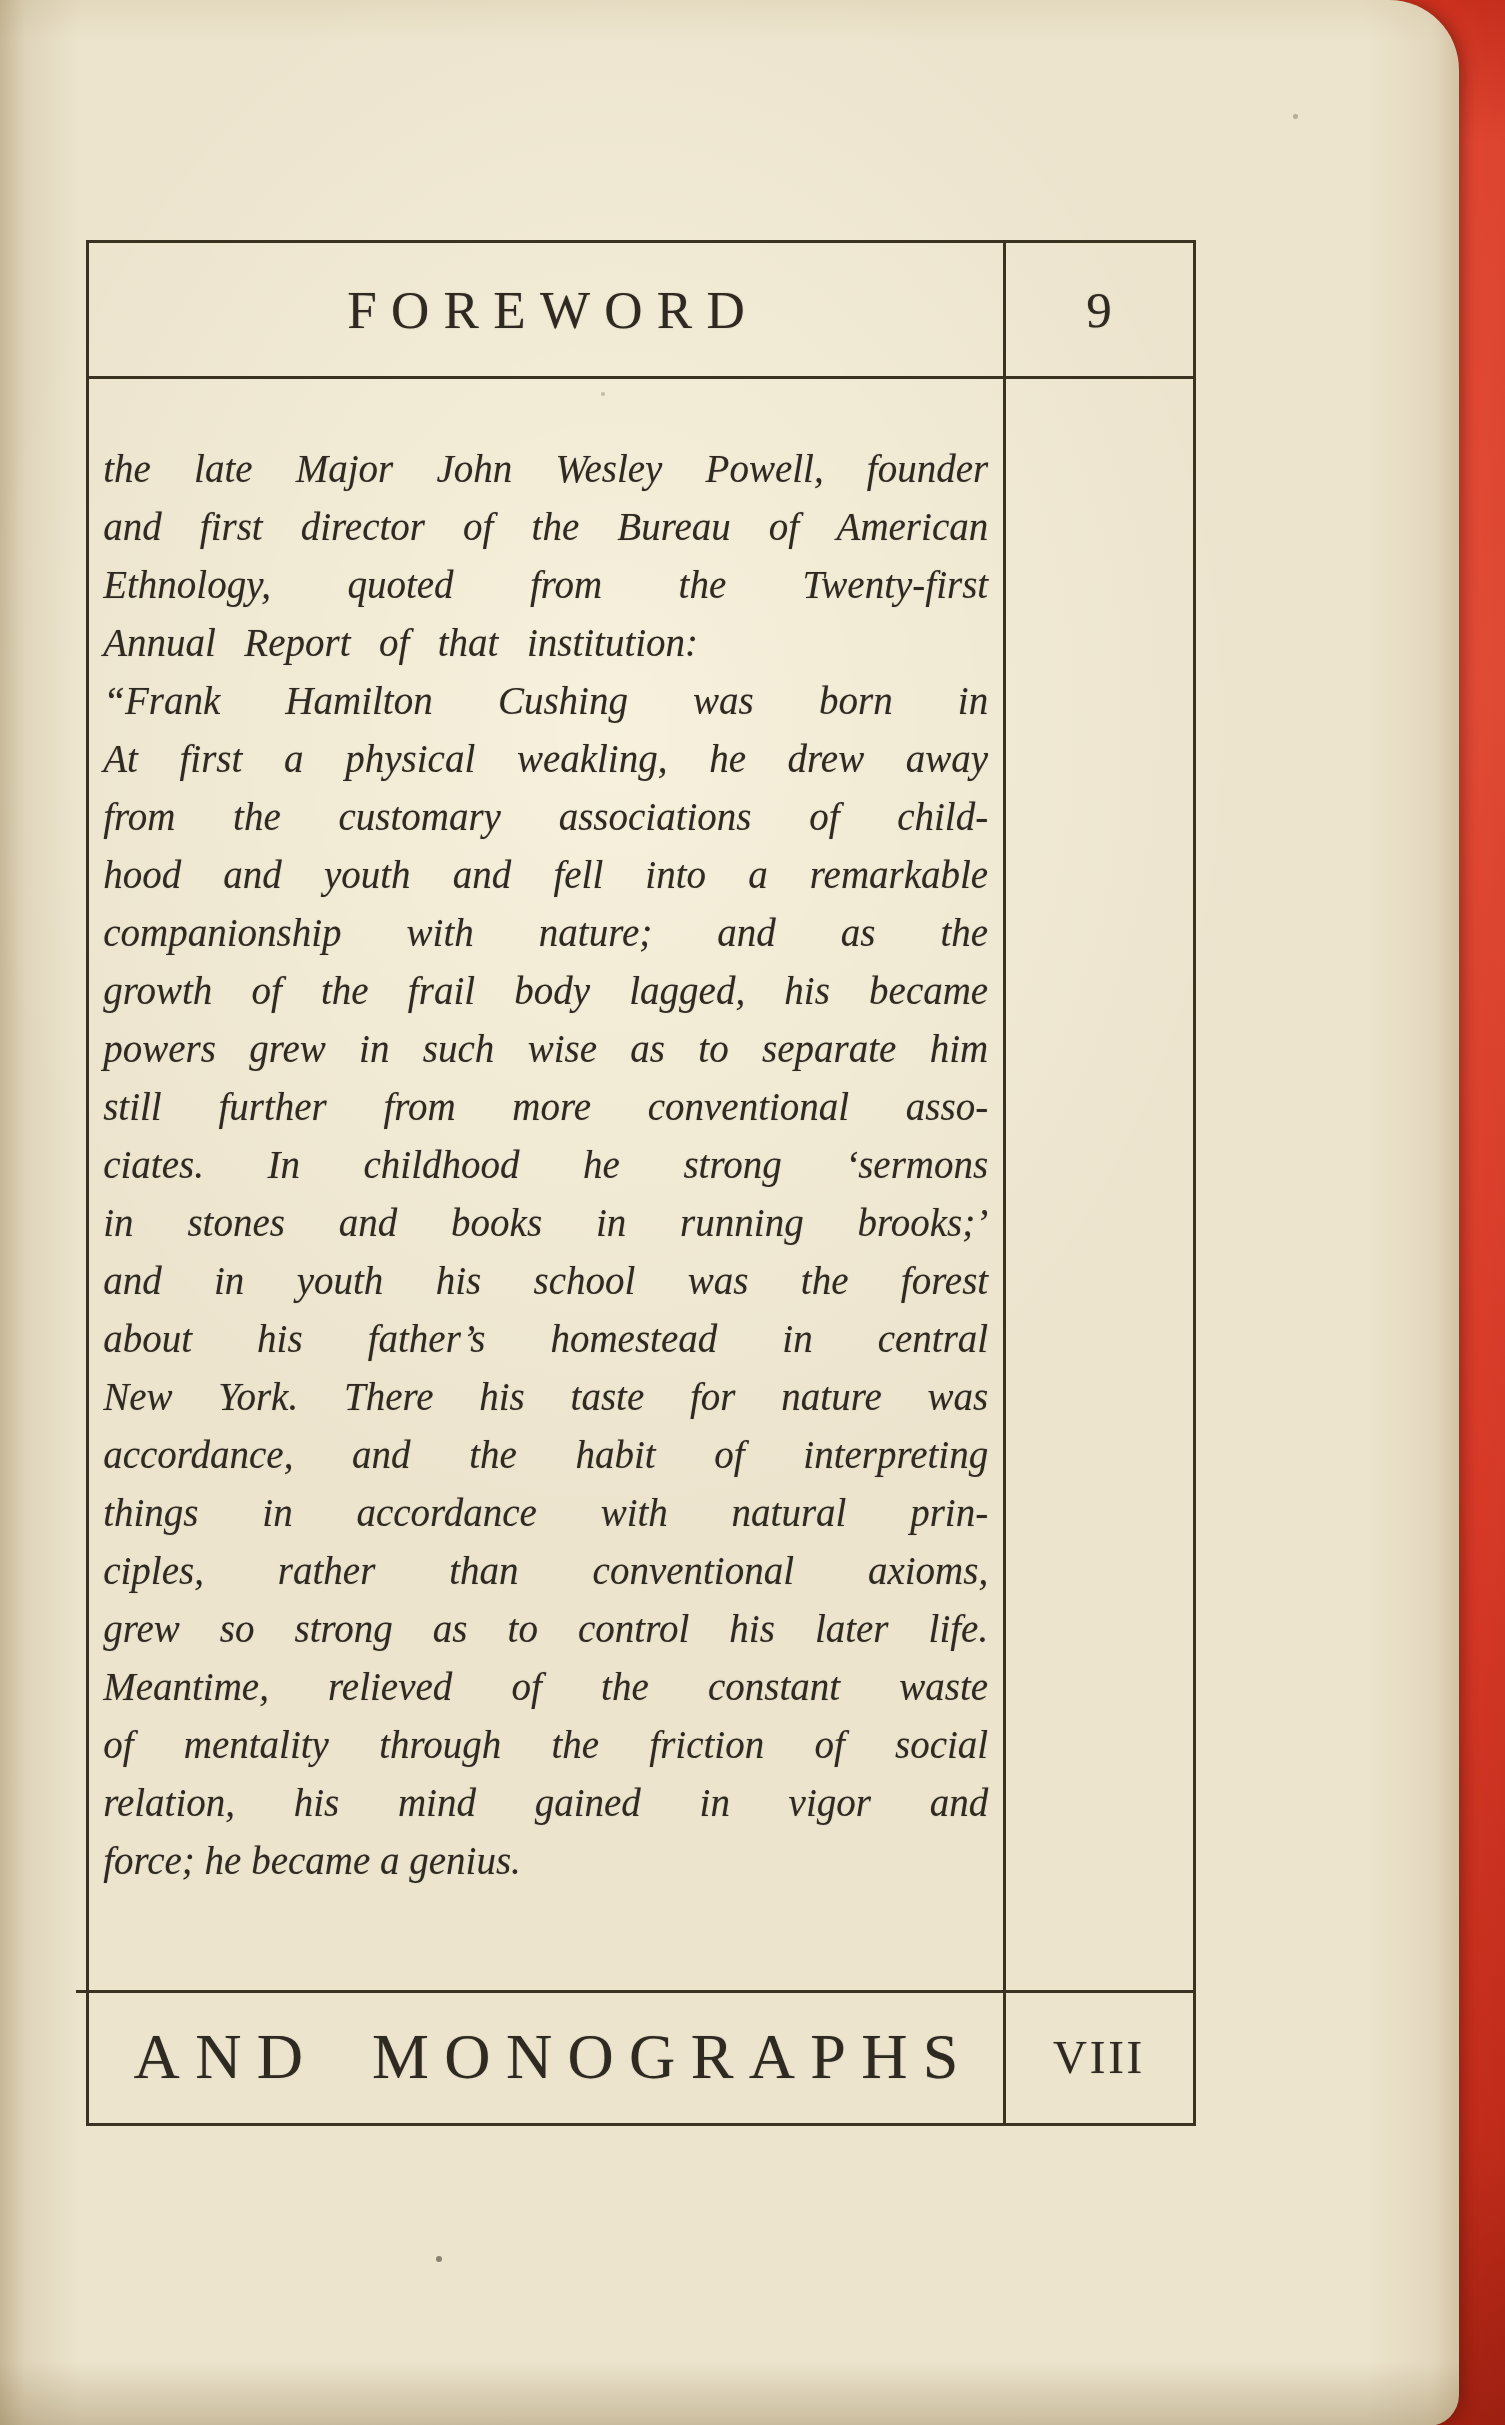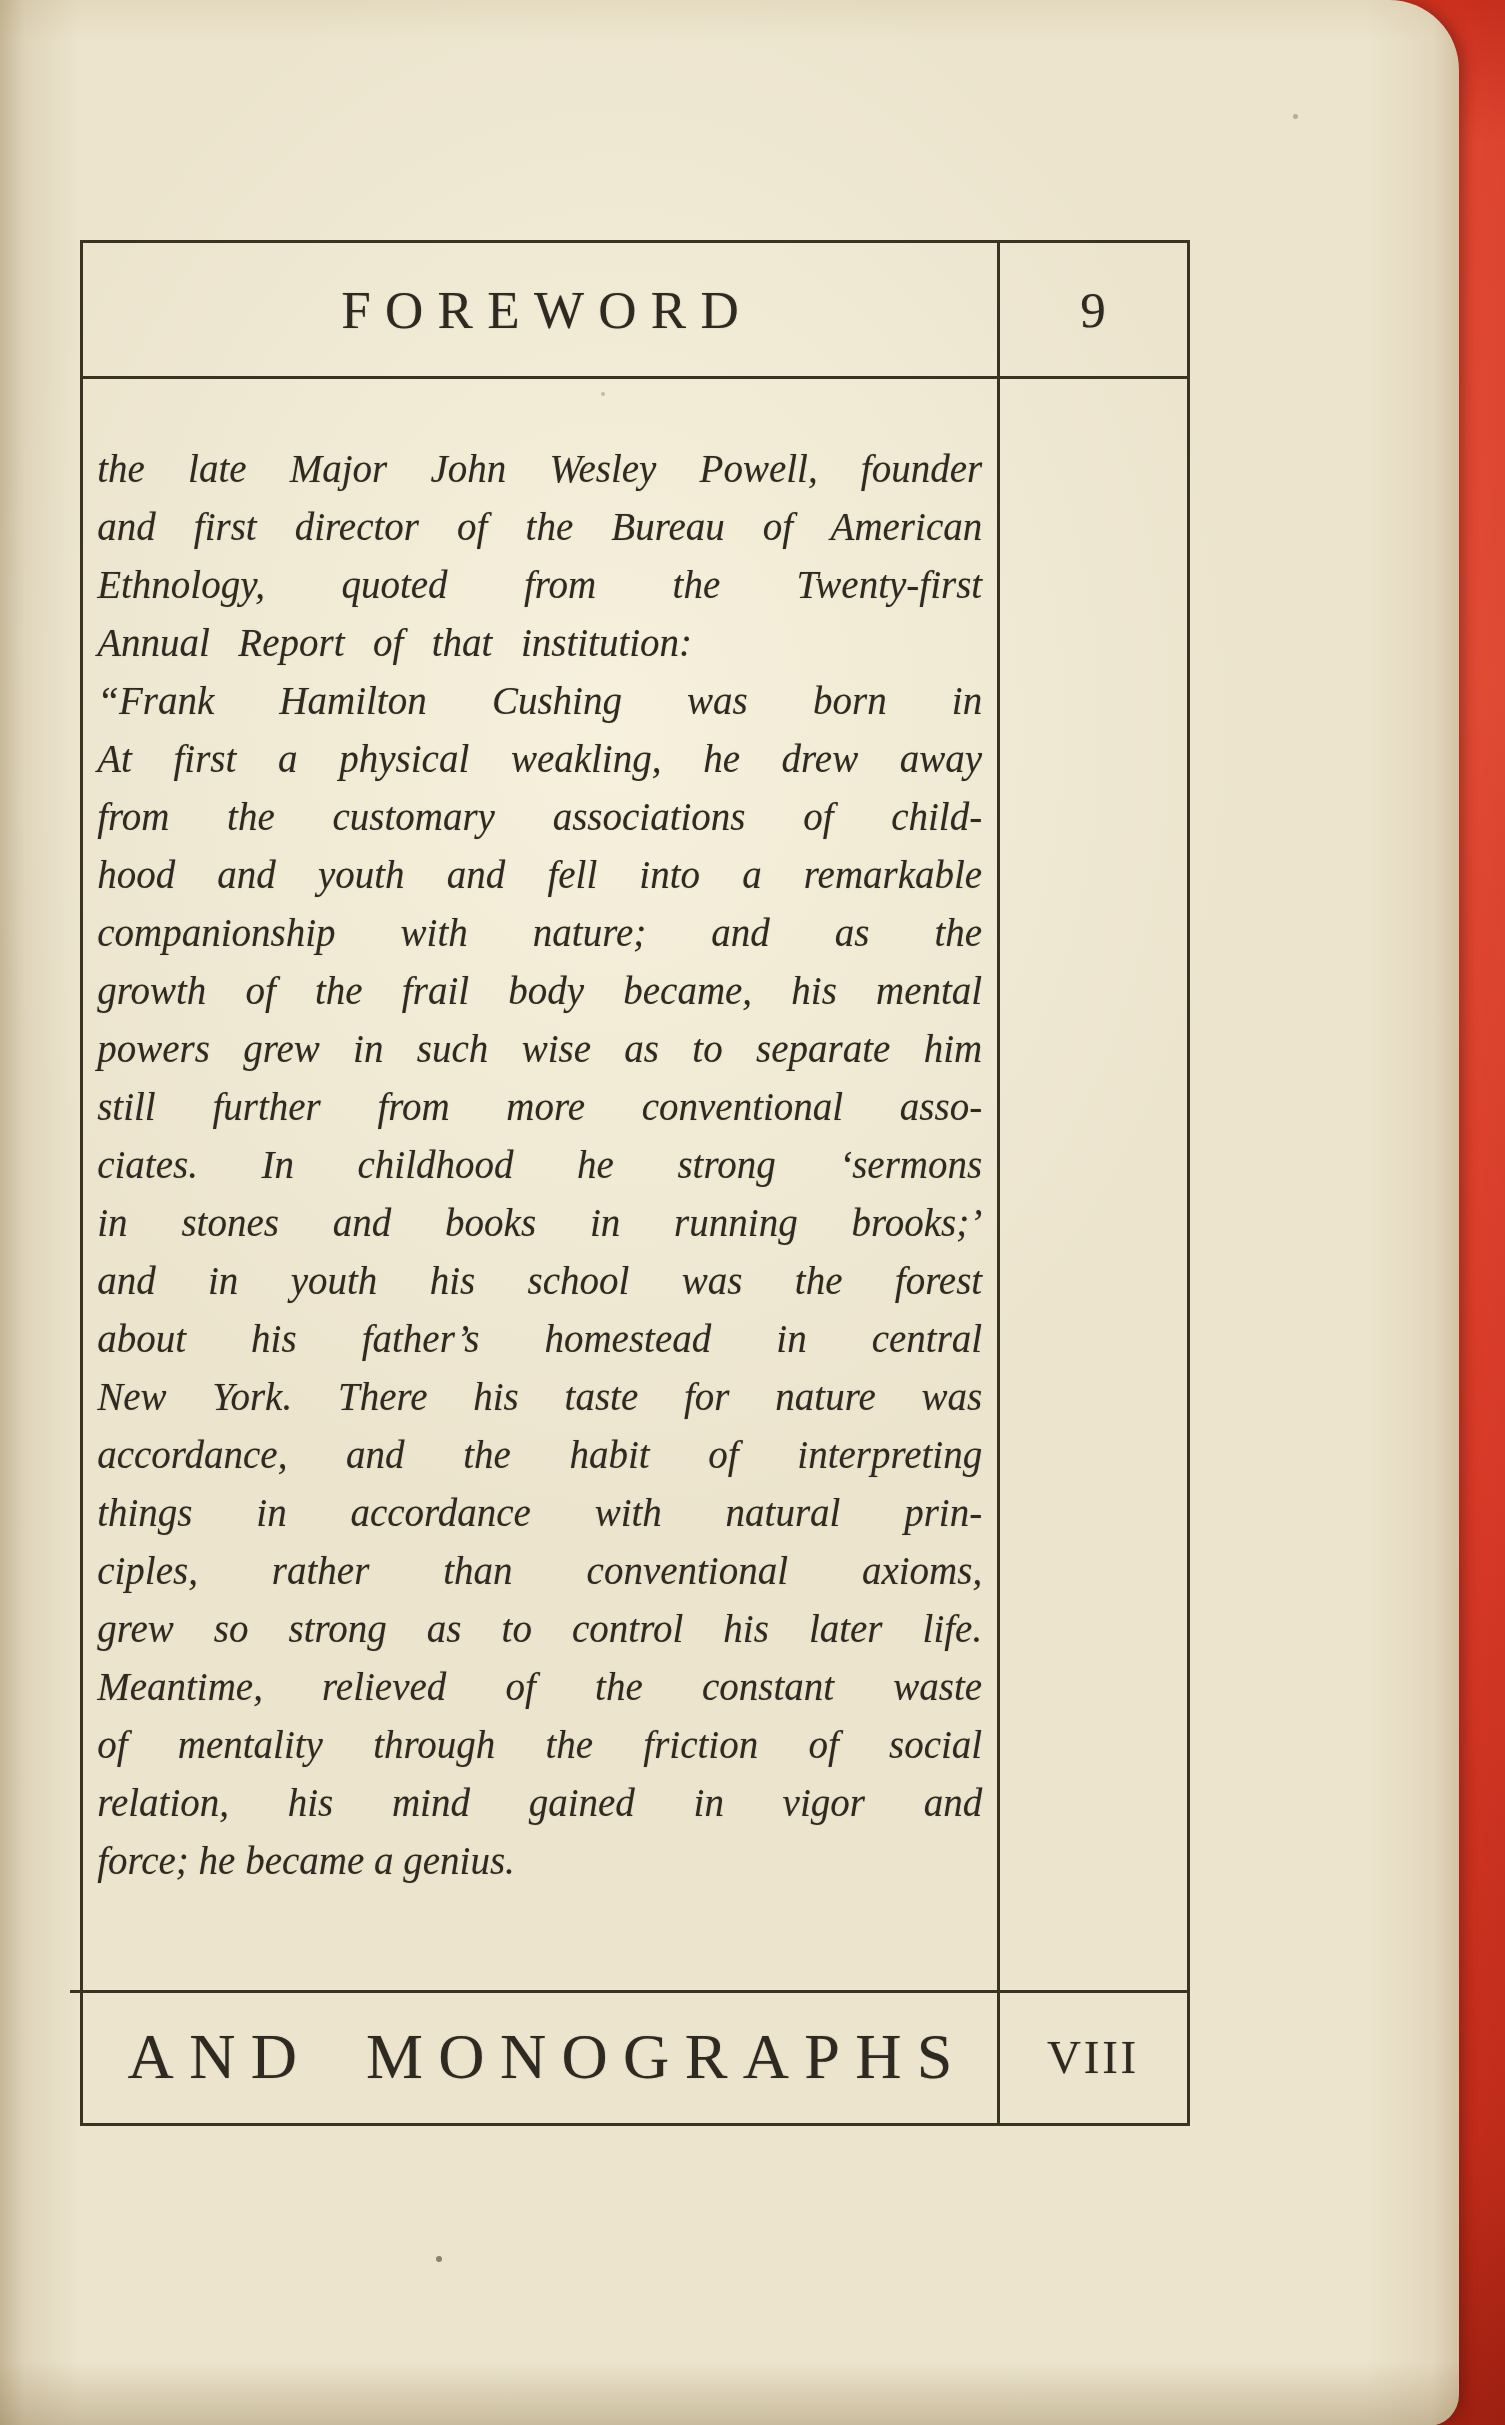--- a/index.html
+++ b/index.html
@@ -28,21 +28,21 @@
       radial-gradient(ellipse 890px 1128px at 42% 30%, rgba(255,251,234,0.55), rgba(255,251,234,0) 72%),
       linear-gradient(90deg,  rgba(140,115,70,0.40) 0px, rgba(140,115,70,0.14) 25px, rgba(140,115,70,0) 80px),
       linear-gradient(270deg, rgba(150,110,60,0.28) 0px, rgba(150,110,60,0.10) 27px, rgba(150,110,60,0) 95px),
       linear-gradient(0deg,   rgba(130,105,60,0.33) 0px, rgba(130,105,60,0) 65px),
       linear-gradient(180deg, rgba(220,208,178,0.55) 0px, rgba(220,208,178,0) 42px),
       var(--paper);
     box-shadow: 4.2px 0 14.2px rgba(80,20,10,0.45);
   }
   
   .frame{
-    position:absolute;left:80px;top:240px;width:1110px;height:1886px;
+    position:absolute;left:86px;top:240px;width:1110px;height:1886px;
     border:3px solid var(--rule);
   }
   .divider{
     position:absolute;left:914px;top:0;width:3px;height:100%;
     background:var(--rule);
   }
   .header-rule{
     position:absolute;left:0;top:133px;width:100%;height:3px;
     background:var(--rule);
   }
@@ -121,21 +121,21 @@
       <div class="body-text">
           <div class="text-line">the late Major John Wesley Powell, founder</div>
           <div class="text-line">and first director of the Bureau of American</div>
           <div class="text-line">Ethnology, quoted from the Twenty-first</div>
           <div class="text-line flush spread">Annual Report of that institution:</div>
           <div class="text-line">“Frank Hamilton Cushing was born in</div>
           <div class="text-line">At first a physical weakling, he drew away</div>
           <div class="text-line">from the customary associations of child-</div>
           <div class="text-line">hood and youth and fell into a remarkable</div>
           <div class="text-line">companionship with nature; and as the</div>
-          <div class="text-line">growth of the frail body became, his mental</div>
+          <div class="text-line">growth of the frail body lagged, his became</div>
           <div class="text-line">powers grew in such wise as to separate him</div>
           <div class="text-line">still further from more conventional asso-</div>
           <div class="text-line">ciates. In childhood he strong ‘sermons</div>
           <div class="text-line">in stones and books in running brooks;’</div>
           <div class="text-line">and in youth his school was the forest</div>
           <div class="text-line">about his father’s homestead in central</div>
           <div class="text-line">New York. There his taste for nature was</div>
           <div class="text-line">accordance, and the habit of interpreting</div>
           <div class="text-line">things in accordance with natural prin-</div>
           <div class="text-line">ciples, rather than conventional axioms,</div>

